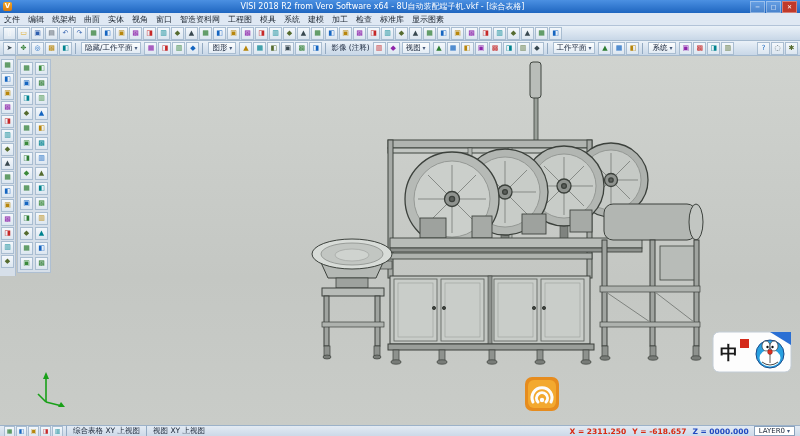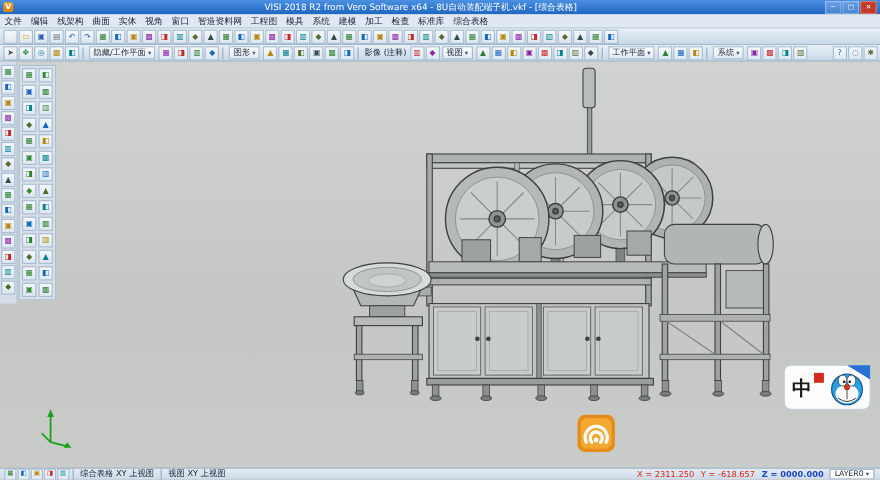--- a/index.html
+++ b/index.html
@@ -38,21 +38,21 @@
   .sticker{position:absolute;left:712px;top:275px;}
   
   .triad{position:absolute;left:36px;top:312px;}
   
   .statusbar{height:10px;background:linear-gradient(#e3ebf4,#ccd9e8);border-top:1px solid #9cb2c9;display:flex;align-items:center;font-size:7.5px;color:#182334;padding:0 3px;flex:none;white-space:nowrap;}
   .statusbar.bottom{height:11px;}
   .sb-label{padding:0 3px;flex:none;}
   .sb-spacer{flex:1;}
   .sb-box{background:#fff;border:1px solid #8aa2bc;padding:0 4px;font-size:7px;margin:0 2px;flex:none;}
   .sb-box::after{content:" ▾";font-size:6px;color:#44587a;}
-  .coord-x,.coord-y{color:#d82810;font-weight:normal;padding:0 3px;}
+  .coord-x,.coord-y{color:#d82810;font-weight:bold;padding:0 3px;}
   .coord-z{color:#2048c0;font-weight:bold;padding:0 3px;}
   .statusbar .ticon{width:9px;height:9px;line-height:8px;font-size:6px;}
   .sb-input{background:#fff;border:1px solid #8aa2bc;width:42px;height:8px;margin:0 2px;flex:none;}
 </style>
 </head>
 <body>
 
 <div class="app">
 
   <div class="titlebar">
@@ -74,21 +74,21 @@
       <span class="menu-item">视角</span>
       <span class="menu-item">窗口</span>
       <span class="menu-item">智造资料网</span>
       <span class="menu-item">工程图</span>
       <span class="menu-item">模具</span>
       <span class="menu-item">系统</span>
       <span class="menu-item">建模</span>
       <span class="menu-item">加工</span>
       <span class="menu-item">检查</span>
       <span class="menu-item">标准库</span>
-      <span class="menu-item">综合表格</span>
+      <span class="menu-item">显示图素</span>
     </div>
 
   <div class="toolbar">
     <span class="icon-group">
         <span class="ticon" style="color: rgb(248, 248, 248);">▯</span>
         <span class="ticon" style="color: rgb(224, 168, 32);">▭</span>
         <span class="ticon" style="color: rgb(47, 95, 174);">▣</span>
         <span class="ticon" style="color: rgb(102, 112, 122);">▤</span>
         <span class="ticon" style="color: rgb(47, 95, 174);">↶</span>
         <span class="ticon" style="color: rgb(47, 95, 174);">↷</span>

